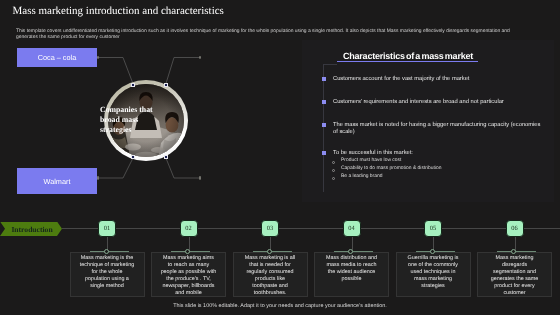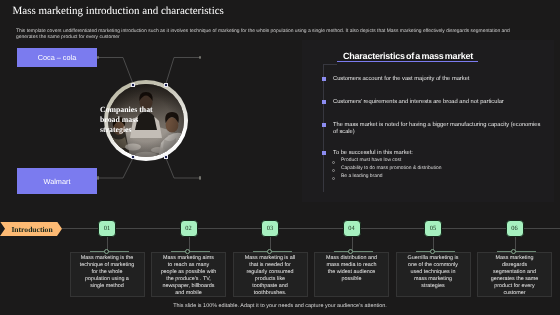--- a/index.html
+++ b/index.html
@@ -37,21 +37,21 @@
   .bullet{position:absolute;left:322px;width:3.6px;height:3.6px;background:#8c8cf0;}
   .btext{position:absolute;left:333px;font-size:5.75px;line-height:7px;color:#e8e8e8;}
   .subbul{position:absolute;font-size:4.95px;color:#dcdcdc;}
   .subring{position:absolute;width:3.2px;height:3.2px;border-radius:50%;box-sizing:border-box;
            border:.8px solid #8d8d8d;}
   .vstub{position:absolute;left:323px;top:63.5px;width:14px;height:1px;background:#37373f;}
 
   
   .tl-line{position:absolute;left:62px;top:228px;width:498px;height:1px;background:#474747;}
   .banner{position:absolute;left:0;top:221.5px;width:62px;height:14.5px;
-          background:#fdba74;color:#16261c;font-family:"Liberation Serif",serif;
+          background:#4d7c0f;color:#16261c;font-family:"Liberation Serif",serif;
           font-weight:bold;font-size:7.6px;display:flex;align-items:center;
           justify-content:center;padding-left:2px;padding-top:1px;box-sizing:border-box;
           clip-path:polygon(0 0,57px 0,62px 50%,57px 100%,0 100%,5px 50%);}
   .badge{position:absolute;width:18px;height:17px;border-radius:4px;background:#a6f0bf;
          border:1px solid #14271a;box-sizing:border-box;color:#17301d;font-family:"Liberation Serif",serif;
          font-size:6.4px;display:flex;align-items:center;justify-content:center;}
   .stem{position:absolute;width:1px;background:#4b4b4b;}
   .card{position:absolute;width:60px;background:transparent;color:#ededed;font-size:5.4px;
         line-height:7px;text-align:center;}
   .cardtop{position:absolute;height:1.3px;background:#6d8a76;}

